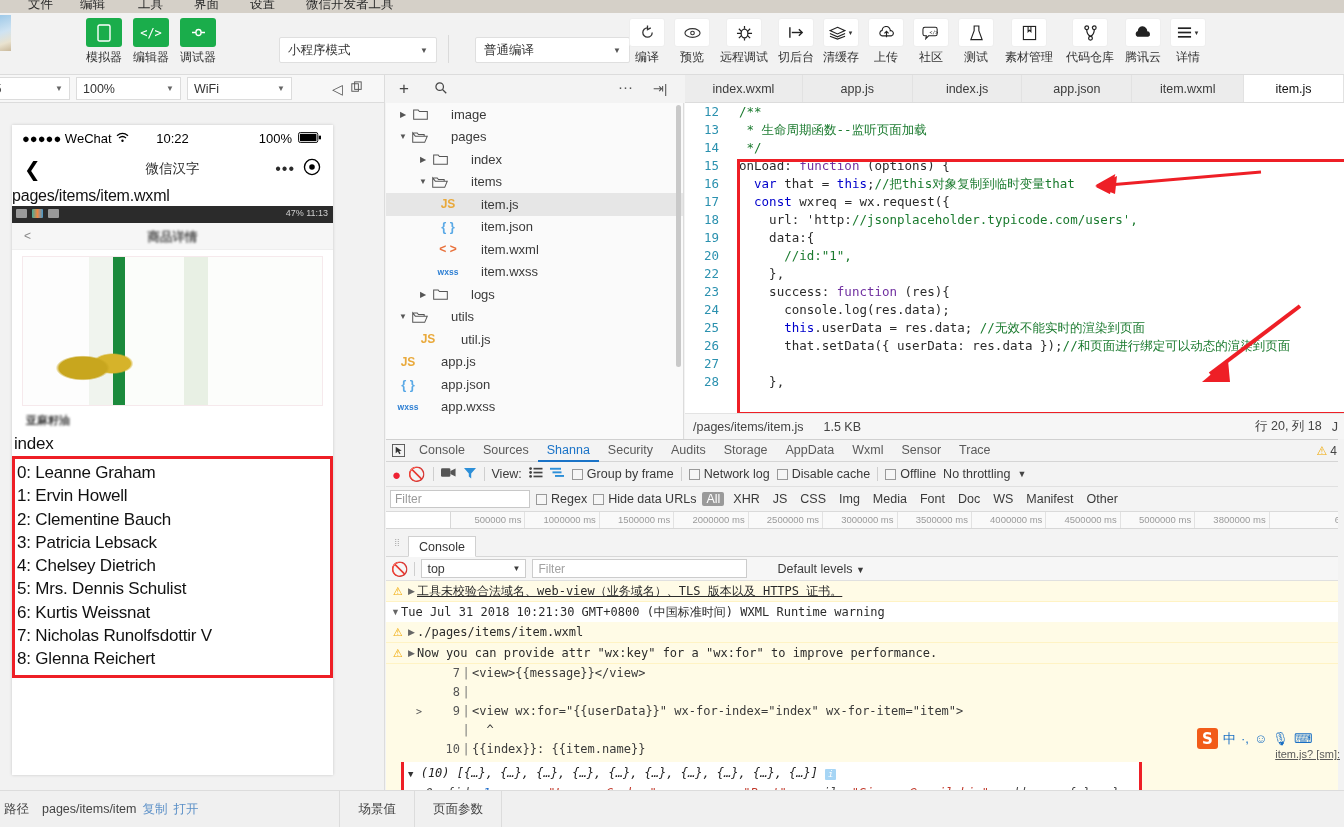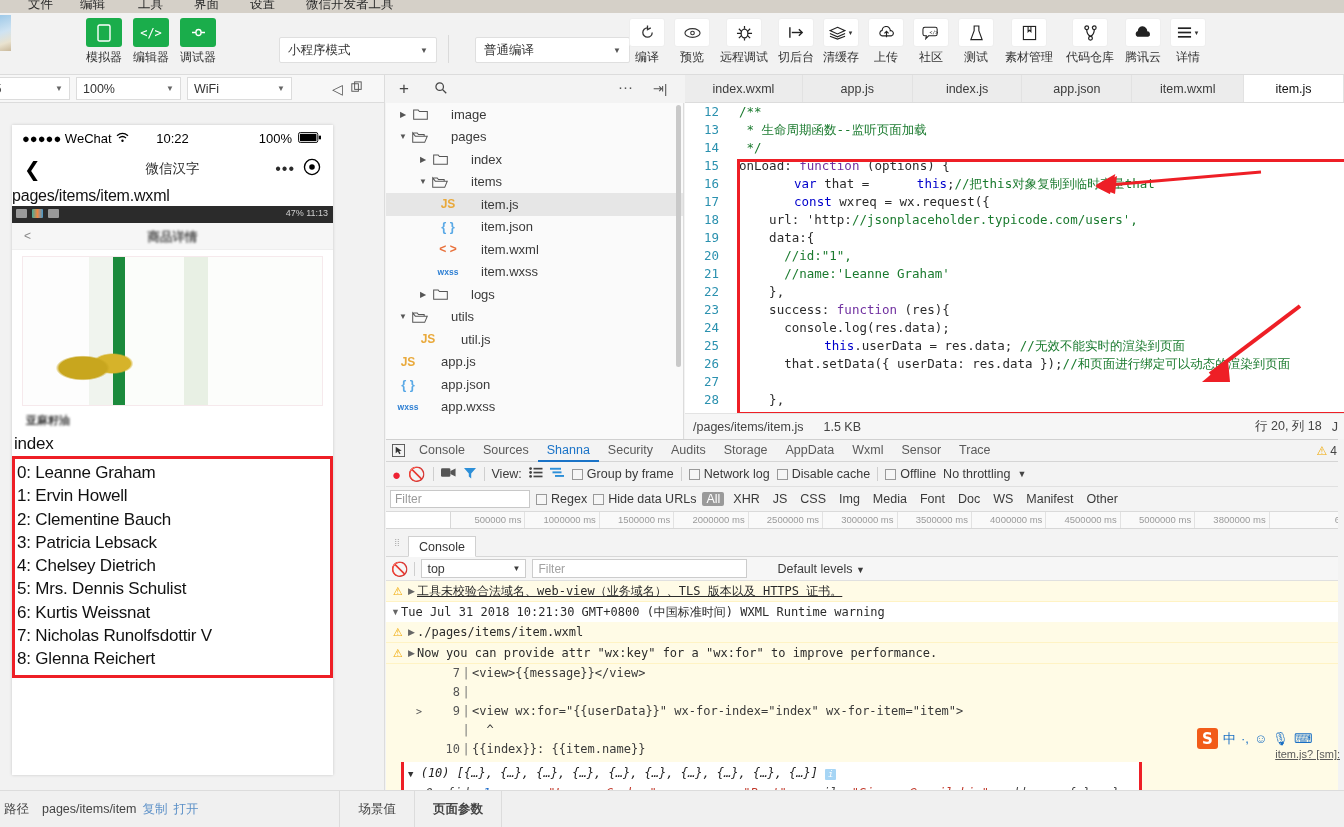--- a/index.html
+++ b/index.html
@@ -125,21 +125,21 @@
             background:#ececec; border-bottom:1px solid #dcdcdc; display:flex; }
   .edtab { display:flex; align-items:center; justify-content:center; font-size:12.5px;
            color:#3b3b3b; cursor:pointer; padding:0 20px; border-right:1px solid #e2e2e2; }
   .edtab.active { background:#fff; color:#111; }
   #editor { position:absolute; left:685px; top:103px; width:659px; height:310px;
             background:#fff; overflow:hidden; }
   .crow { height:18px; display:flex; font-size:12.5px; line-height:18px; white-space:pre; }
   .gut { width:44px; text-align:right; padding-right:10px; color:#2b91af; flex:0 0 44px;
          font-size:12.5px; }
   .ct { padding-left:10px; position:relative; }
-  .k { color:#0000cc;margin-left:40px; } .kw { color:#7030a0; }
+  .k { color:#0000cc; } .kw { color:#7030a0; }
   .cm { color:#1a7a2e; }
   #edbox { position:absolute; left:737px; top:159px; width:607px; height:256px;
            border:3px solid #ee1f26; border-right:none; pointer-events:none; }
   #edfoot { position:absolute; left:685px; top:413px; width:659px; height:26px;
             background:#f6f6f6; border-top:1px solid #e3e3e3; display:flex; align-items:center;
             font-size:12.5px; color:#444; }
   #edfoot .sz { margin-left:20px; }
   #edfoot .rc { margin-left:auto; padding-right:10px; }
 
   
@@ -599,21 +599,20 @@
   <div id="codelines">
       <div class="crow mono"><span class="gut">12</span><span class="ct"><span class="cm">/**</span></span></div>
       <div class="crow mono"><span class="gut">13</span><span class="ct"><span class="cm"> * 生命周期函数--监听页面加载</span></span></div>
       <div class="crow mono"><span class="gut">14</span><span class="ct"><span class="cm"> */</span></span></div>
       <div class="crow mono"><span class="gut">15</span><span class="ct">onLoad: <span class="kw">function</span> (options) {</span></div>
       <div class="crow mono"><span class="gut">16</span><span class="ct">  <span class="k">var</span> that = <span class="k">this</span>;<span class="cm">//把this对象复制到临时变量that</span></span></div>
       <div class="crow mono"><span class="gut">17</span><span class="ct">  <span class="k">const</span> wxreq = wx.request({</span></div>
       <div class="crow mono"><span class="gut">18</span><span class="ct">    url: 'http:<span class="cm">//jsonplaceholder.typicode.com/users',</span></span></div>
       <div class="crow mono"><span class="gut">19</span><span class="ct">    data:{</span></div>
       <div class="crow mono"><span class="gut">20</span><span class="ct">      <span class="cm">//id:"1",</span></span></div>
-      <div class="crow mono"><span class="gut">21</span><span class="ct">      <span class="cm">//name:'Leanne Graham'</span></span></div>
       <div class="crow mono"><span class="gut">22</span><span class="ct">    },</span></div>
       <div class="crow mono"><span class="gut">23</span><span class="ct">    success: <span class="kw">function</span> (res){</span></div>
       <div class="crow mono"><span class="gut">24</span><span class="ct">      console.log(res.data);</span></div>
       <div class="crow mono"><span class="gut">25</span><span class="ct">      <span class="k">this</span>.userData = res.data; <span class="cm">//无效不能实时的渲染到页面</span></span></div>
       <div class="crow mono"><span class="gut">26</span><span class="ct">      that.setData({ userData: res.data });<span class="cm">//和页面进行绑定可以动态的渲染到页面</span></span></div>
       <div class="crow mono"><span class="gut">27</span><span class="ct"></span></div>
       <div class="crow mono"><span class="gut">28</span><span class="ct">    },</span></div>
     </div>
 </div>
 <div id="edbox"></div>
@@ -874,15 +873,15 @@
 <div id="botbar">
   <span class="cell" style="padding-left:4px;">路径</span>
   <span class="cell" style="padding-left:2px;">
     <span>pages/items/item</span>
     <span class="lnk">复制</span>
     <span class="lnk">打开</span>
   </span>
   <span class="div" style="margin-left:130px;"></span>
   <span class="cell" style="padding:0 18px;">场景值</span>
   <span class="div"></span>
-  <span class="cell" style="padding:0 18px;font-weight:bold;">页面参数</span>
+  <span class="cell" style="padding:0 18px;">页面参数</span>
   <span class="div"></span>
 </div>
 
 </body></html>

